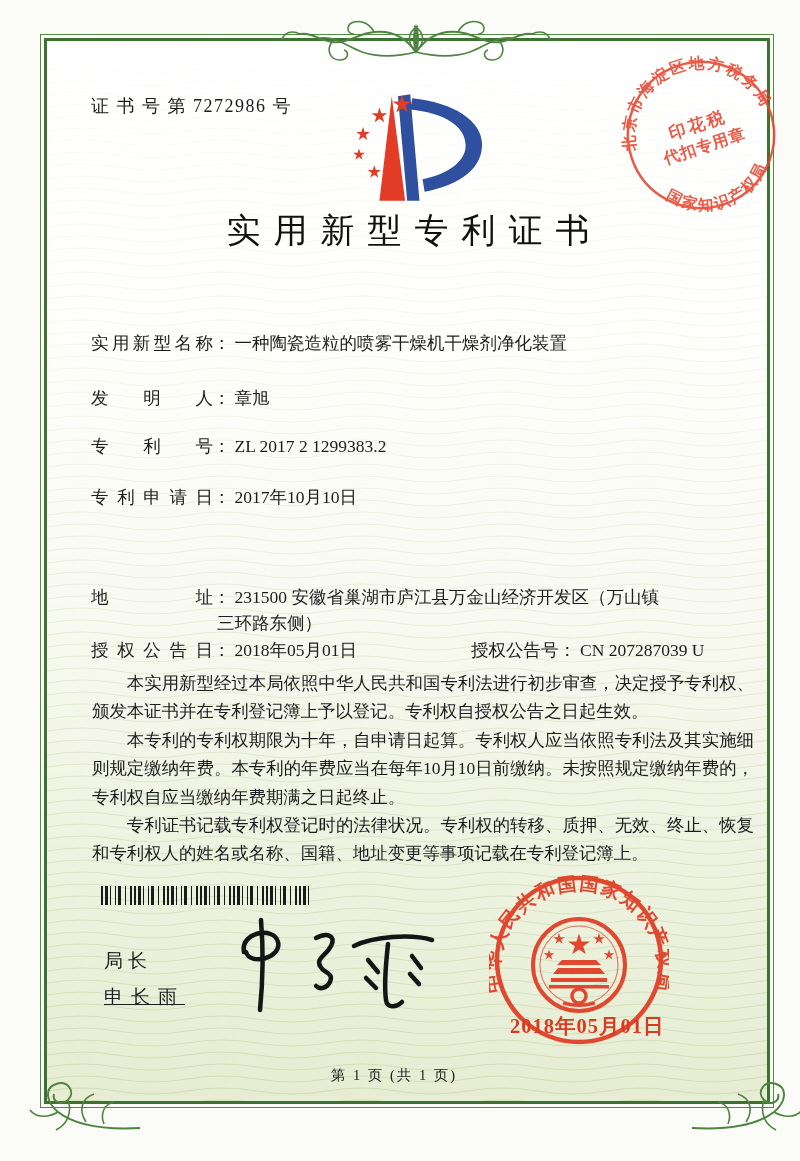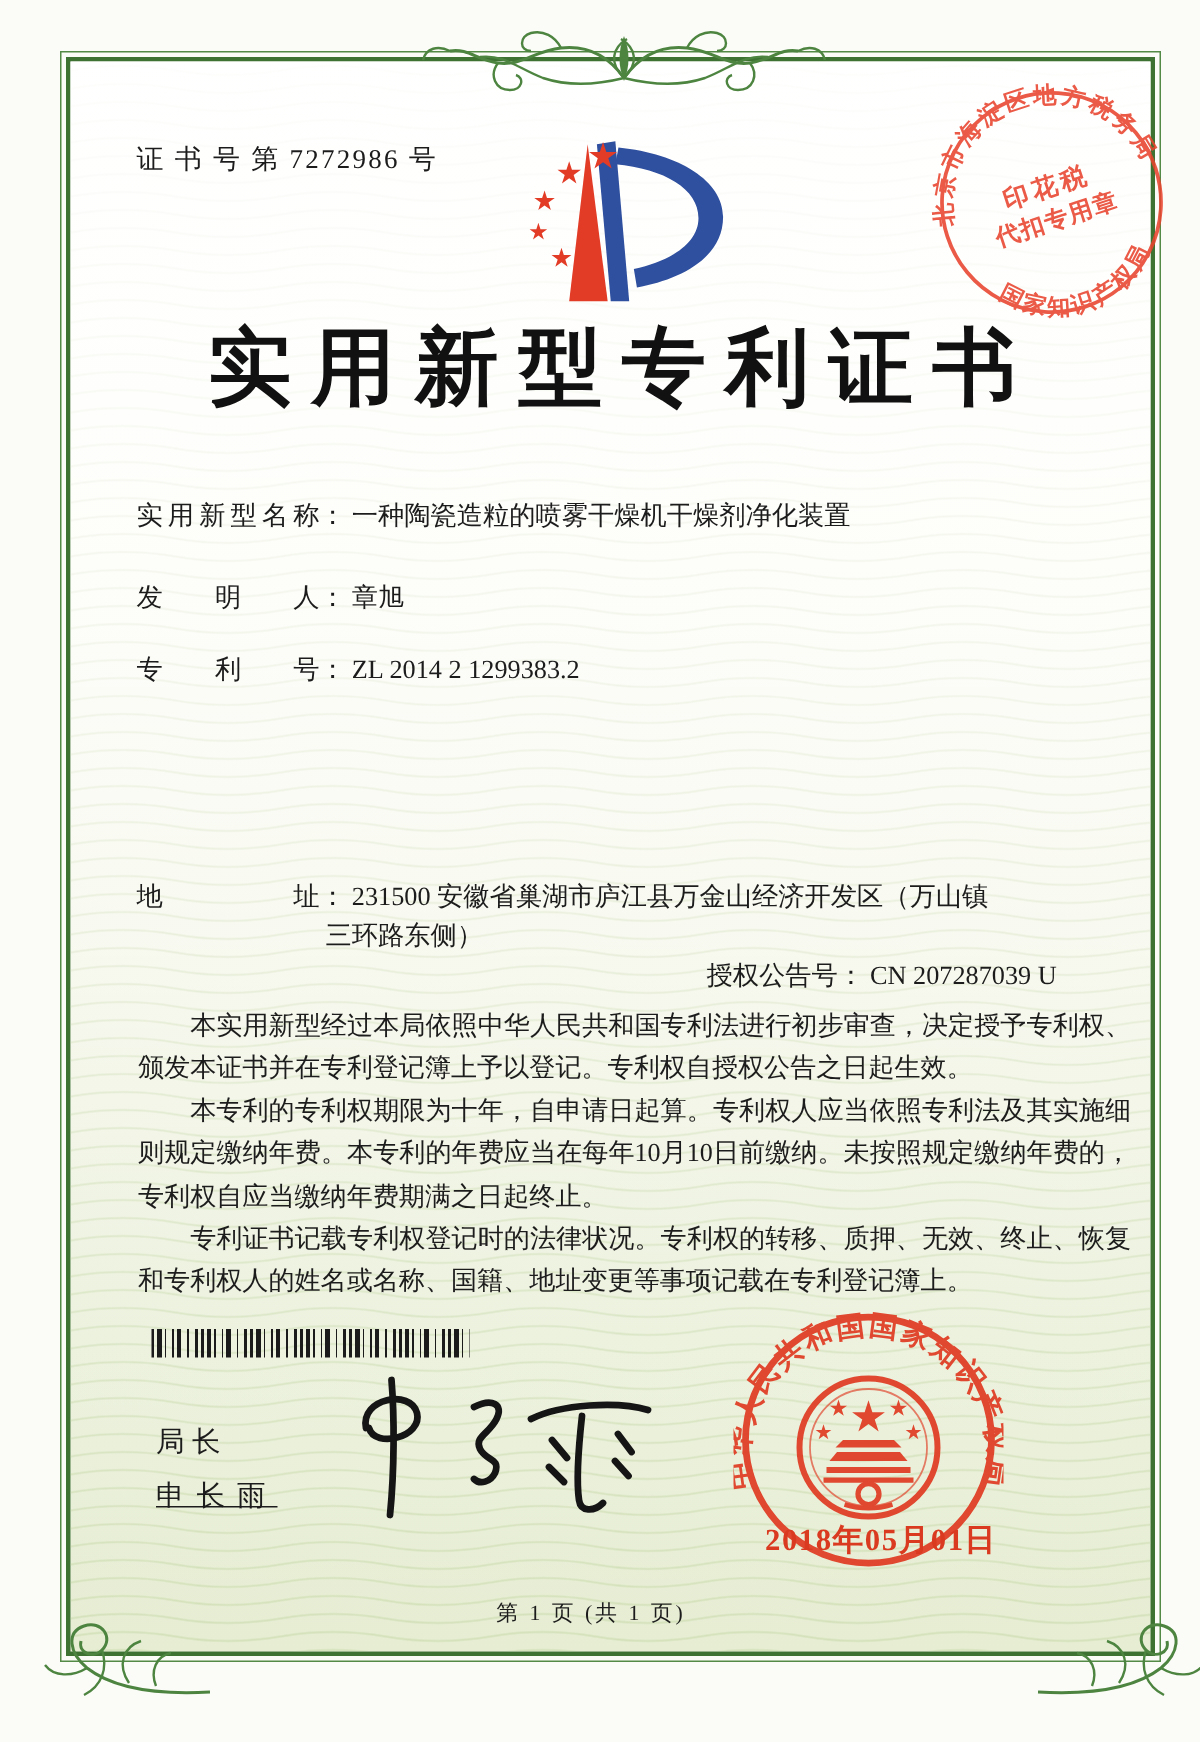--- a/index.html
+++ b/index.html
@@ -20,21 +20,21 @@
     box-sizing:border-box;
   }
   .frame::before{
     content:"";position:absolute;inset:-7px;border:1.5px solid #538a45;pointer-events:none;
   }
   .gpat{position:absolute;left:0;top:0;}
   .fade{position:absolute;inset:0;
     background:linear-gradient(180deg,rgba(255,255,255,.95) 0%,rgba(255,255,255,.6) 38%,rgba(255,255,255,.18) 72%,rgba(255,255,255,0) 100%);}
   .abs{position:absolute;}
   .certno{left:75px;top:94px;font-size:18px;letter-spacing:1.5px;}
-  .title{left:0;right:0;top:208px;text-align:center;font-size:56px;font-weight:bold;letter-spacing:13px;text-indent:13px;color:#111;}
+  .title{left:0;right:0;top:208px;text-align:center;font-size:34px;font-weight:normal;letter-spacing:13px;text-indent:13px;color:#111;}
   .fieldrow{left:75px;font-size:17.5px;white-space:nowrap;}
   .flabel{display:inline-block;width:122px;text-align:justify;text-align-last:justify;}
   .fcolon{display:inline-block;}
   .fvalue{margin-left:4px;}
   .addr2{left:201px;font-size:17.5px;}
   .grantno{left:455px;}
   .bodyblock{left:76px;top:669px;width:662px;font-size:17.4px;line-height:28.4px;text-align:justify;}
   .bodyblock p{margin:0;text-indent:2em;}
   .barcode{
     left:85px;top:886px;width:212px;height:19px;
@@ -138,26 +138,32 @@
 
   <div class="abs title z2">实用新型专利证书</div>
 
   <div class="abs fieldrow z2" style="top:331px">
     <span class="flabel">实用新型名称</span><span class="fcolon">：</span><span class="fvalue">一种陶瓷造粒的喷雾干燥机干燥剂净化装置</span>
   </div>
   <div class="abs fieldrow z2" style="top:386px">
     <span class="flabel">发明人</span><span class="fcolon">：</span><span class="fvalue">章旭</span>
   </div>
   <div class="abs fieldrow z2" style="top:434px">
-    <span class="flabel">专利号</span><span class="fcolon">：</span><span class="fvalue">ZL 2014 2 1299383.2</span>
+    <span class="flabel">专利号</span><span class="fcolon">：</span><span class="fvalue">ZL 2017 2 1299383.2</span>
+  </div>
+  <div class="abs fieldrow z2" style="top:485px">
+    <span class="flabel">专利申请日</span><span class="fcolon">：</span><span class="fvalue">2017年10月10日</span>
   </div>
   <div class="abs fieldrow z2" style="top:585px">
     <span class="flabel">地址</span><span class="fcolon">：</span><span class="fvalue">231500 安徽省巢湖市庐江县万金山经济开发区（万山镇</span>
   </div>
   <div class="abs addr2 z2" style="top:611px">三环路东侧）</div>
+  <div class="abs fieldrow z2" style="top:638px">
+    <span class="flabel">授权公告日</span><span class="fcolon">：</span><span class="fvalue">2018年05月01日</span>
+  </div>
   <div class="abs fieldrow z2 grantno" style="top:638px">
     <span>授权公告号</span><span>：</span><span class="fvalue">CN 207287039 U</span>
   </div>
 
   <div class="abs bodyblock z2">
     <p>本实用新型经过本局依照中华人民共和国专利法进行初步审查，决定授予专利权、颁发本证书并在专利登记簿上予以登记。专利权自授权公告之日起生效。</p>
     <p>本专利的专利权期限为十年，自申请日起算。专利权人应当依照专利法及其实施细则规定缴纳年费。本专利的年费应当在每年10月10日前缴纳。未按照规定缴纳年费的，专利权自应当缴纳年费期满之日起终止。</p>
     <p>专利证书记载专利权登记时的法律状况。专利权的转移、质押、无效、终止、恢复和专利权人的姓名或名称、国籍、地址变更等事项记载在专利登记簿上。</p>
   </div>
 

